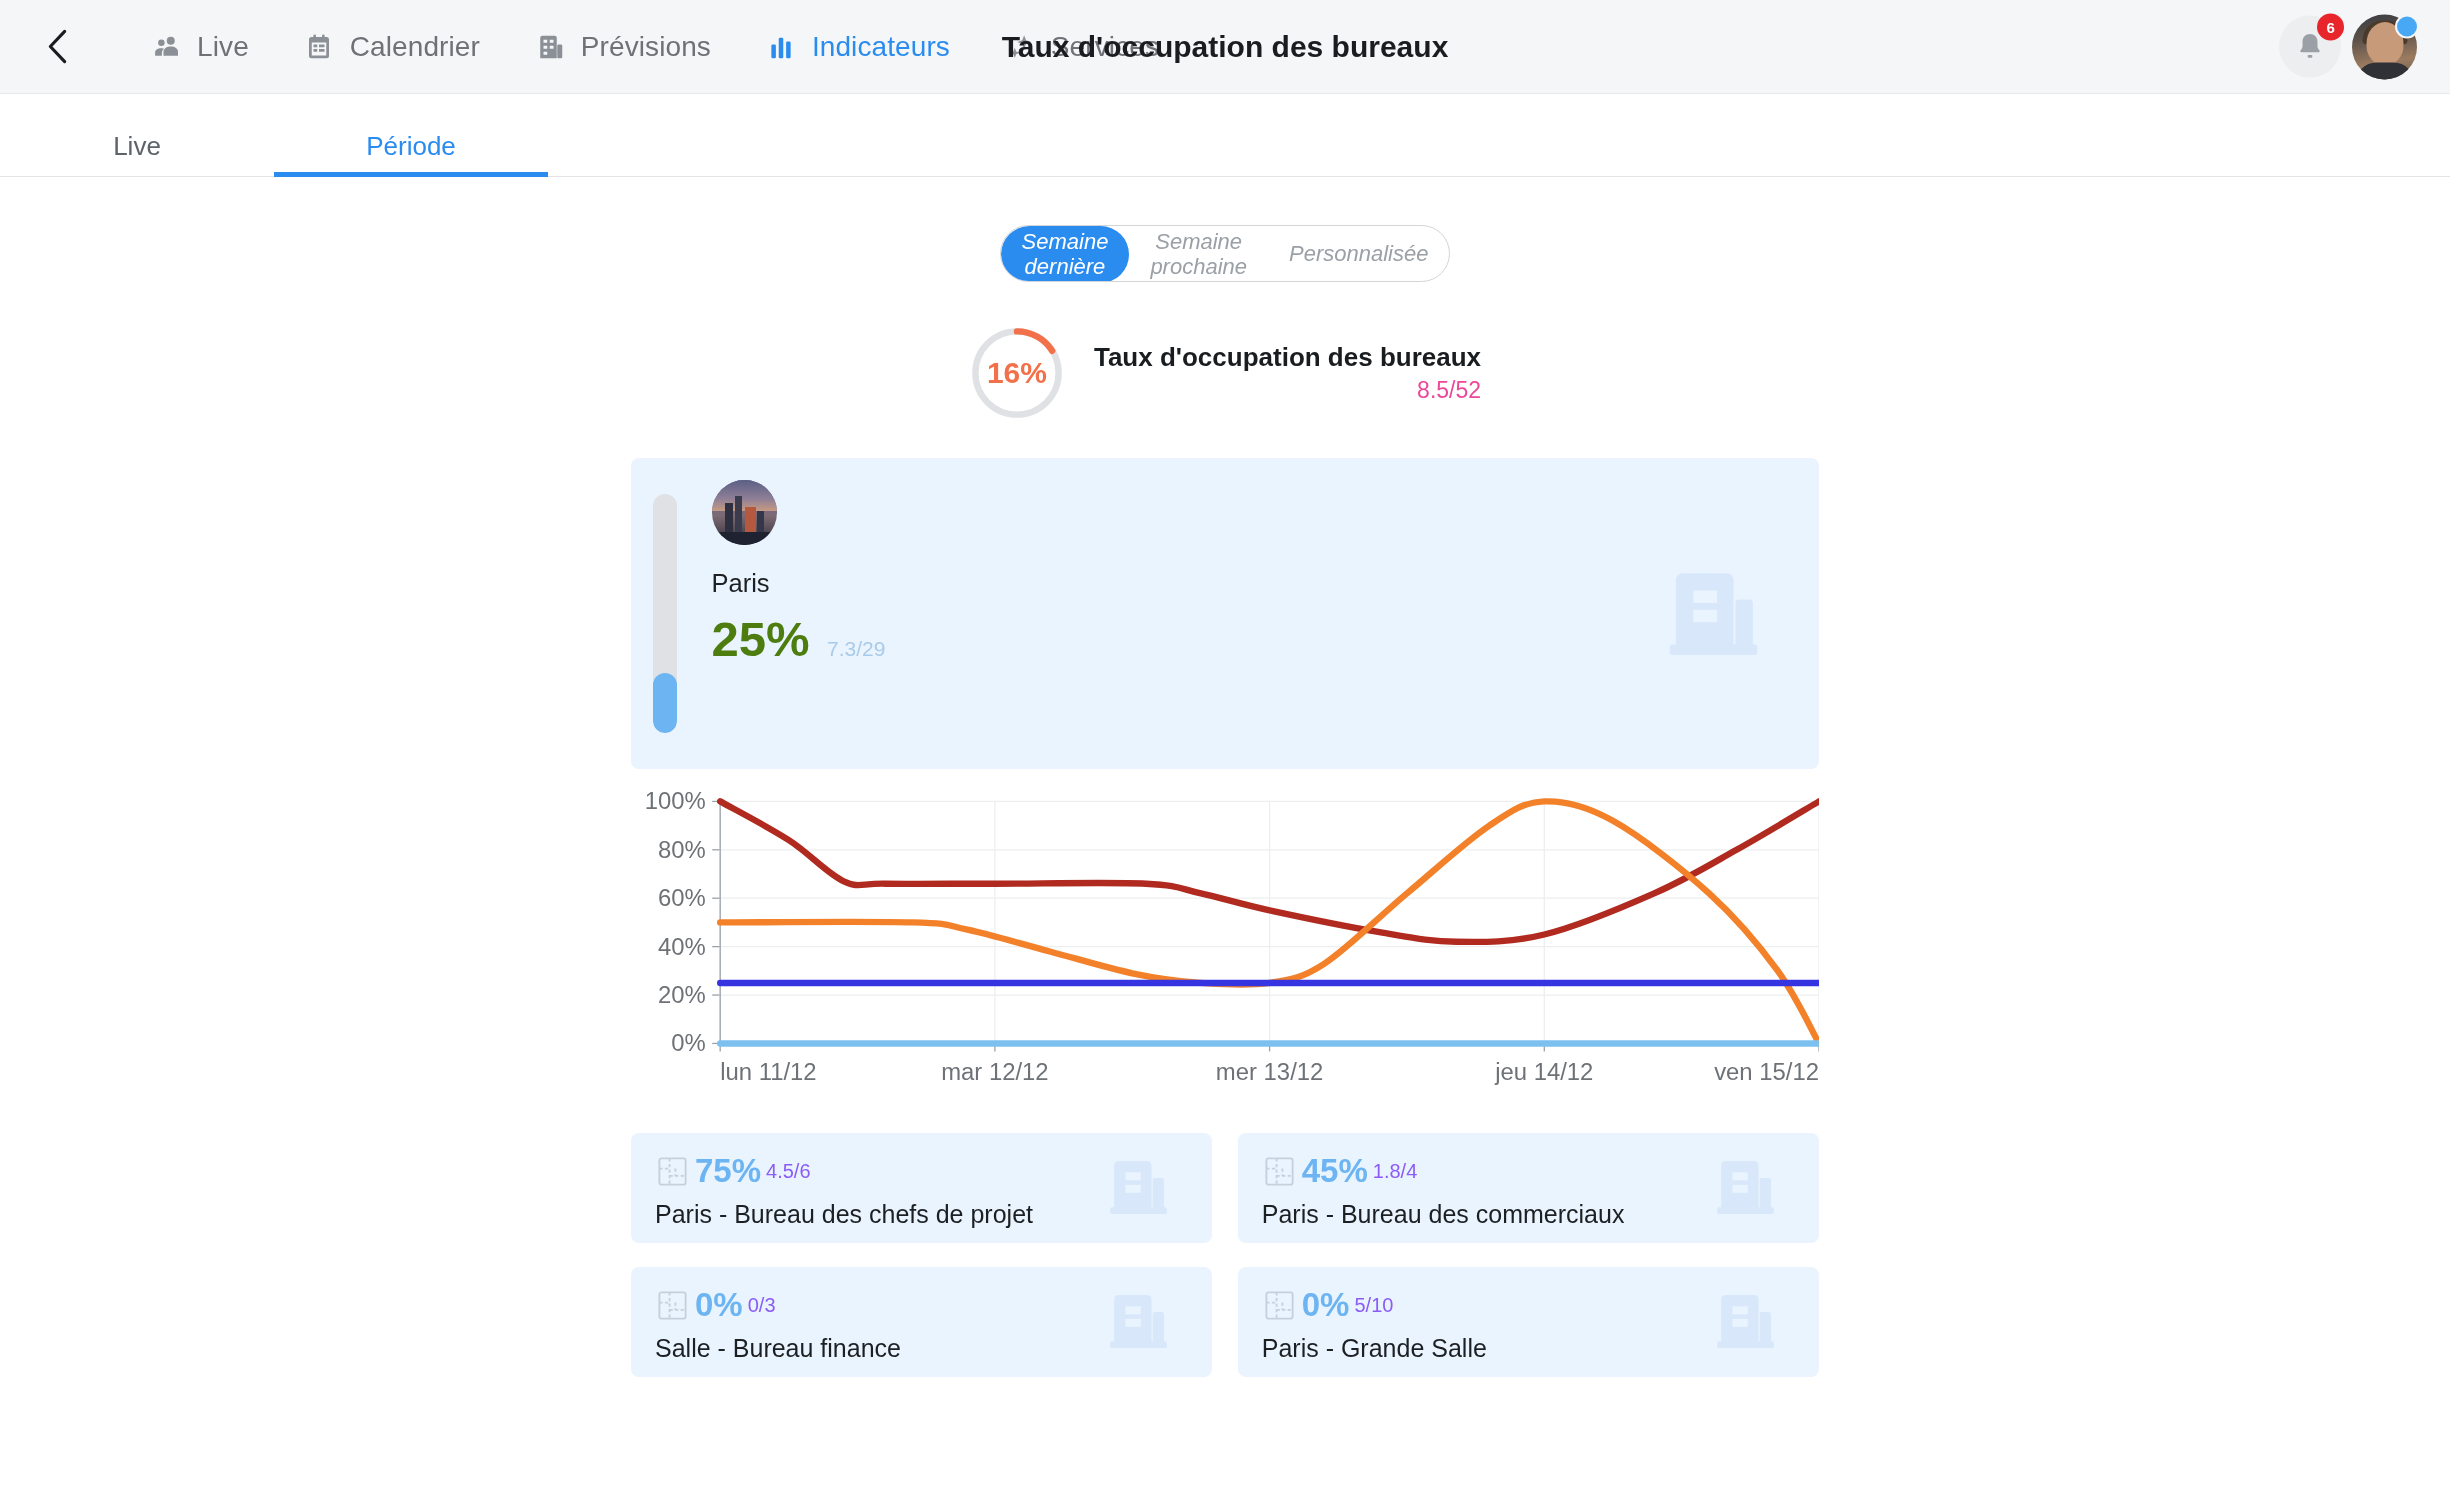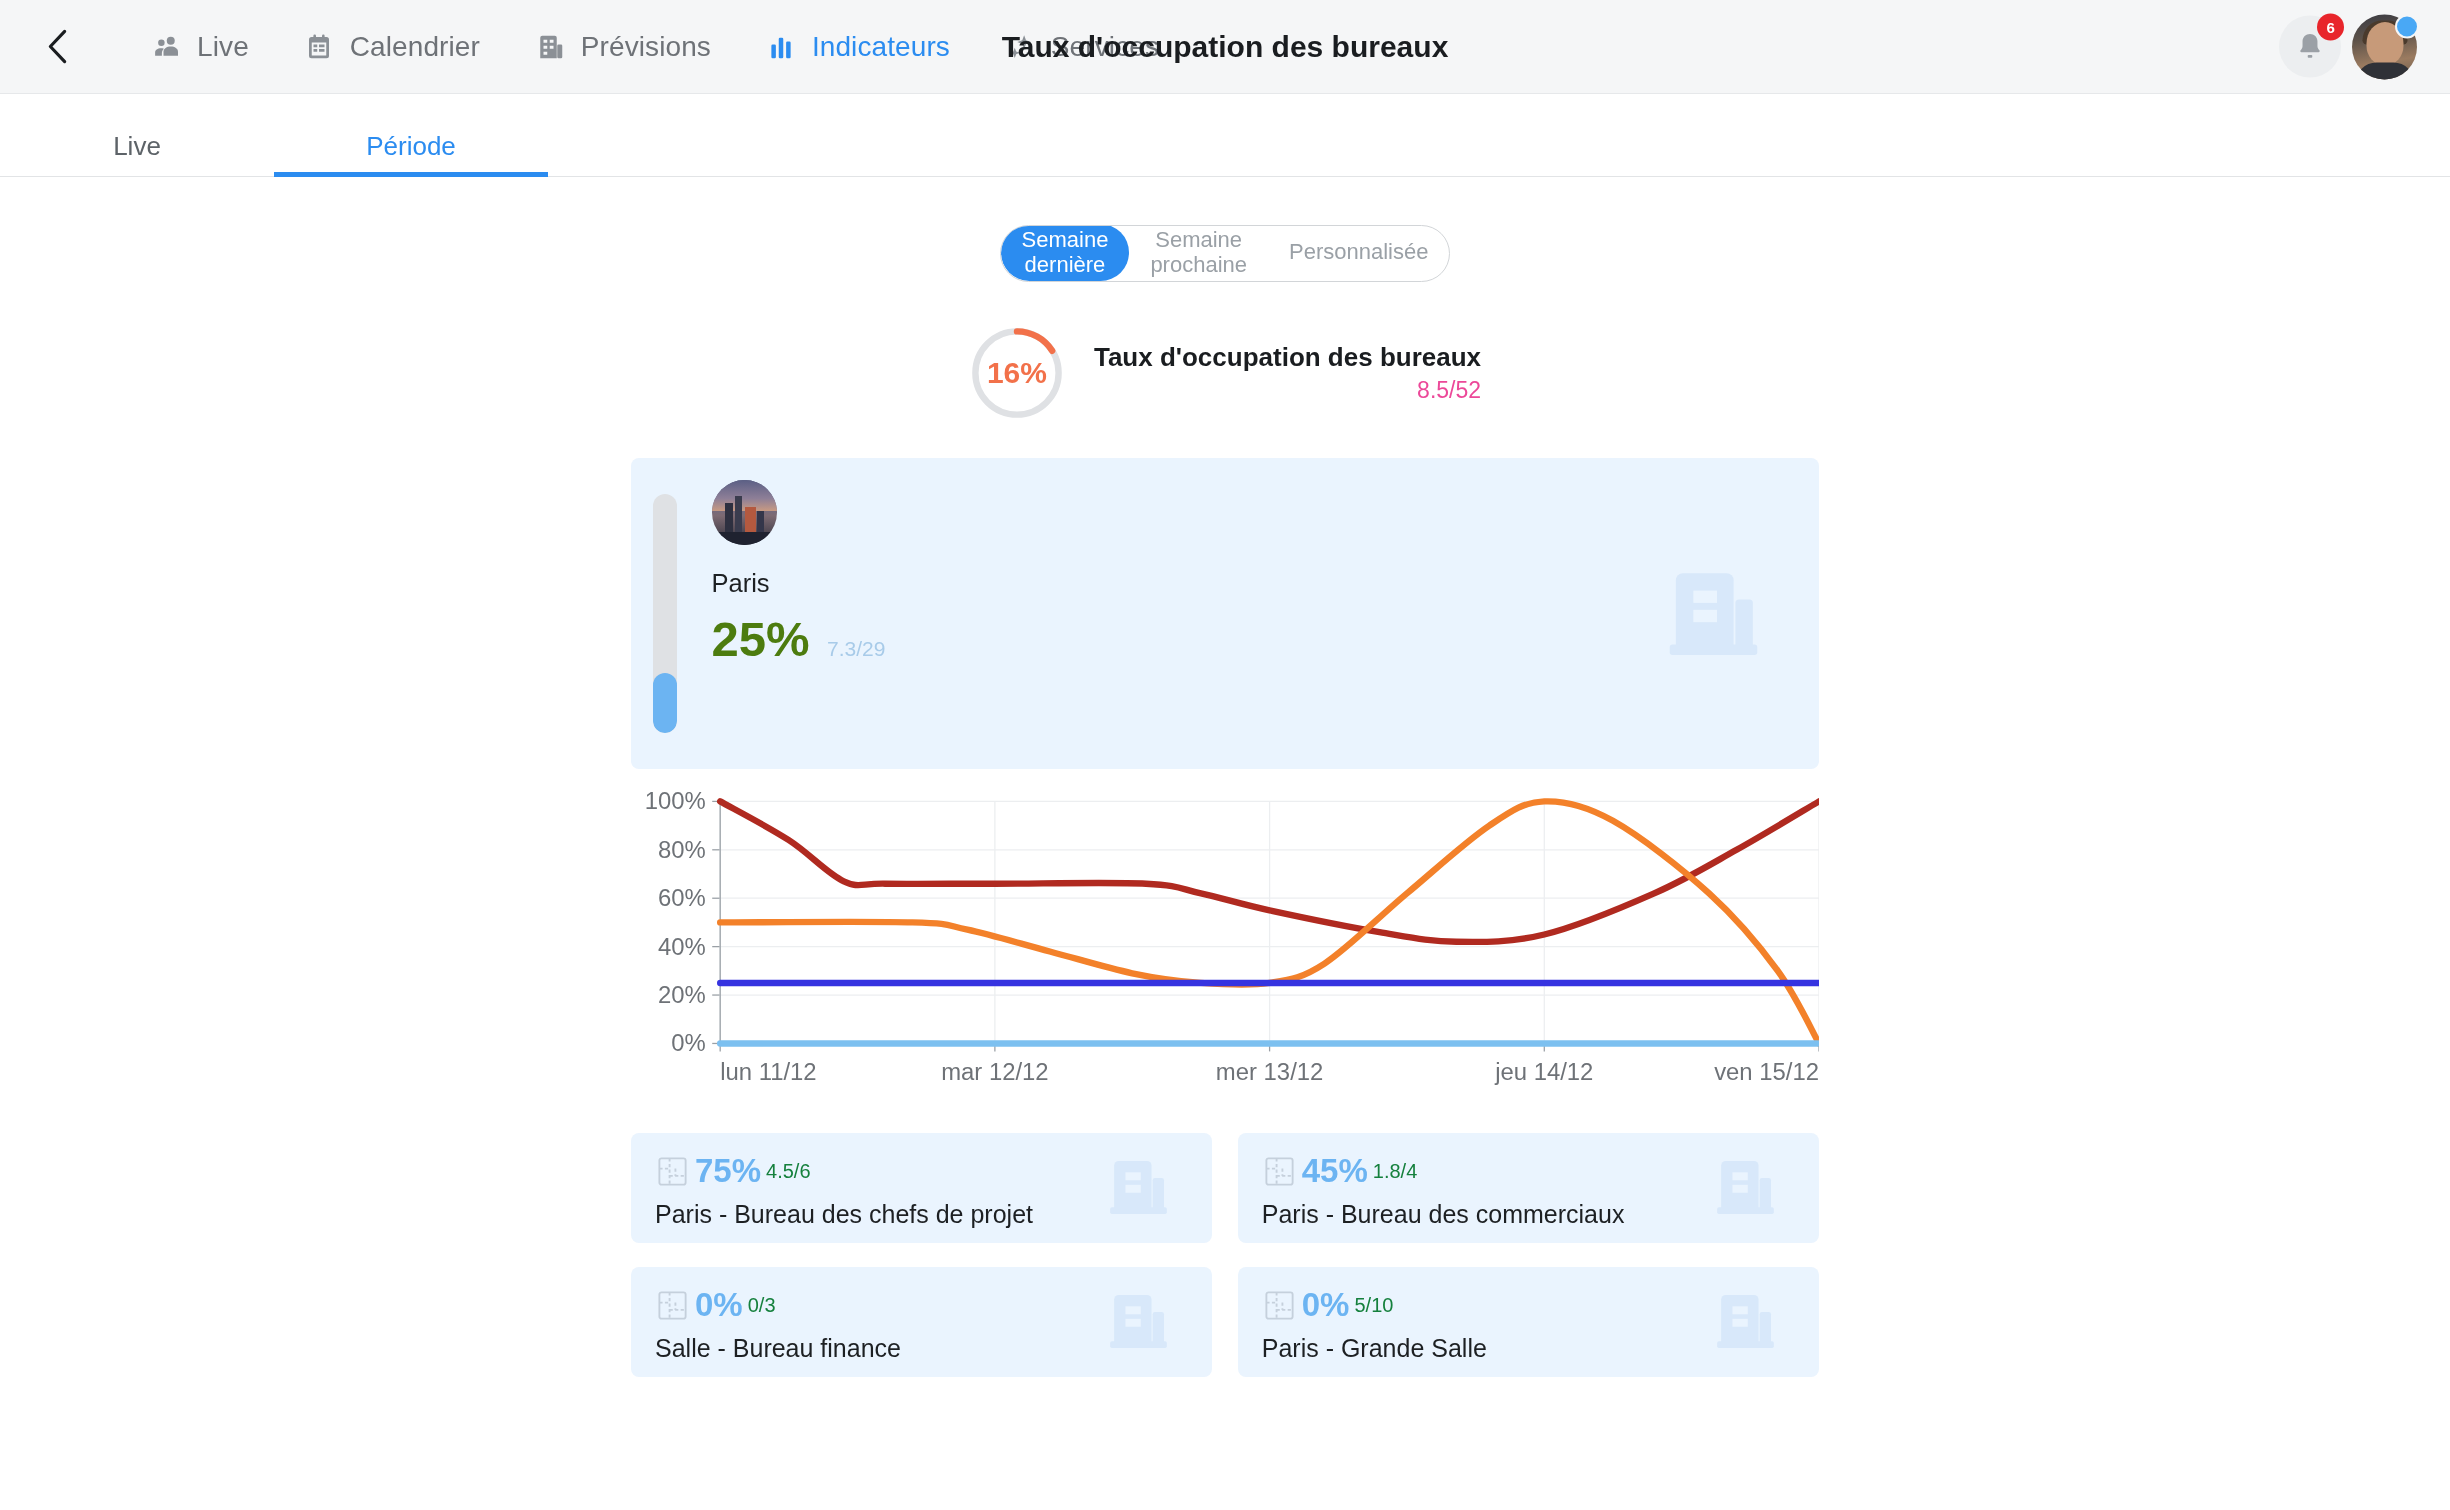--- a/index.html
+++ b/index.html
@@ -164,24 +164,25 @@
     flex-direction: column;
     align-items: center;
   }
 
   
   .segmented {
     display: flex;
     border: 1.2px solid #d2d5d8;
     border-radius: 35px;
     height: 57px;
-    align-items: flex-end;
+    align-items: flex-start;
     padding: 0;
     background: #fff;
     overflow: hidden;
+    font-style: italic;
   }
   .seg {
     height: 57px;
     display: flex;
     flex-direction: column;
     align-items: center;
     justify-content: center;
     font-size: 22px;
     color: #9aa0a6;
     cursor: pointer;
@@ -300,21 +301,21 @@
     border-radius: 8px;
     height: 110px;
     position: relative;
     padding: 19px 24px;
     overflow: hidden;
     cursor: pointer;
   }
   .room-top { display: flex; align-items: center; gap: 5px; }
   .room-icon { width: 35px; height: 35px; flex: none; opacity: .45; }
   .room-pct { font-size: 33px; font-weight: bold; color: #6cb4f2; }
-  .room-ratio { font-size: 20px; color: #15803d; }
+  .room-ratio { font-size: 20px; color: #8b5cf6; }
   .room-name { font-size: 25px; color: #1d2023; margin-top: 9.6px; }
   .room-watermark { position: absolute; right: 37px; top: 50%; transform: translateY(-50%); }
 </style>
 </head>
 <body>
 
 <div class="topbar">
 
   <div class="back-btn">
     <svg width="27" height="37" viewBox="0 0 34 46">

